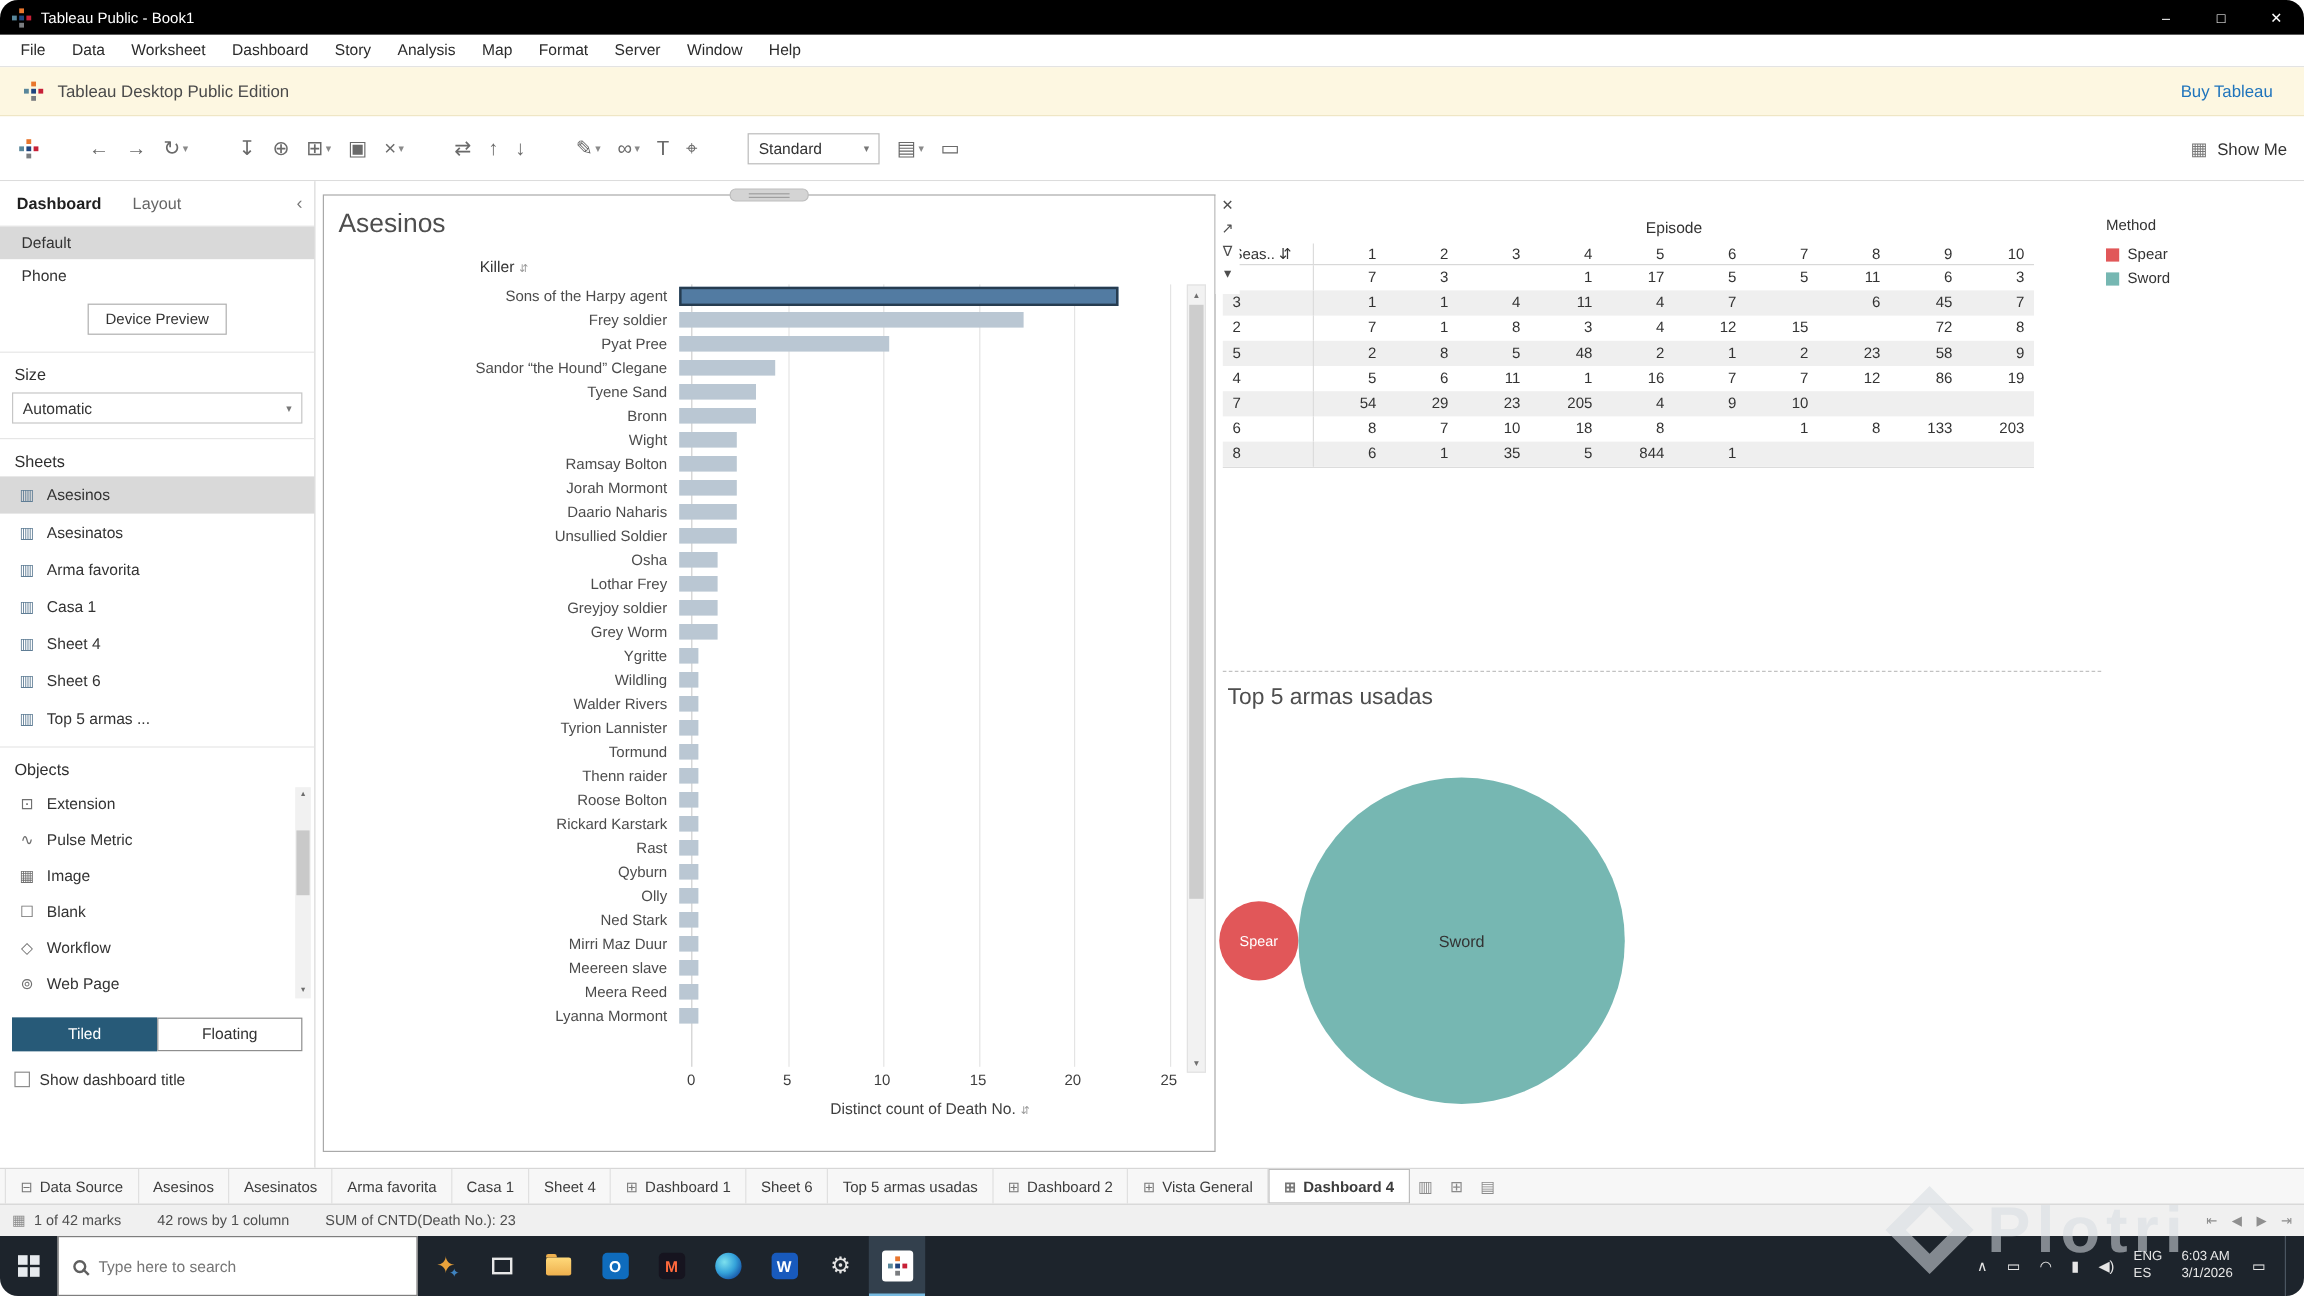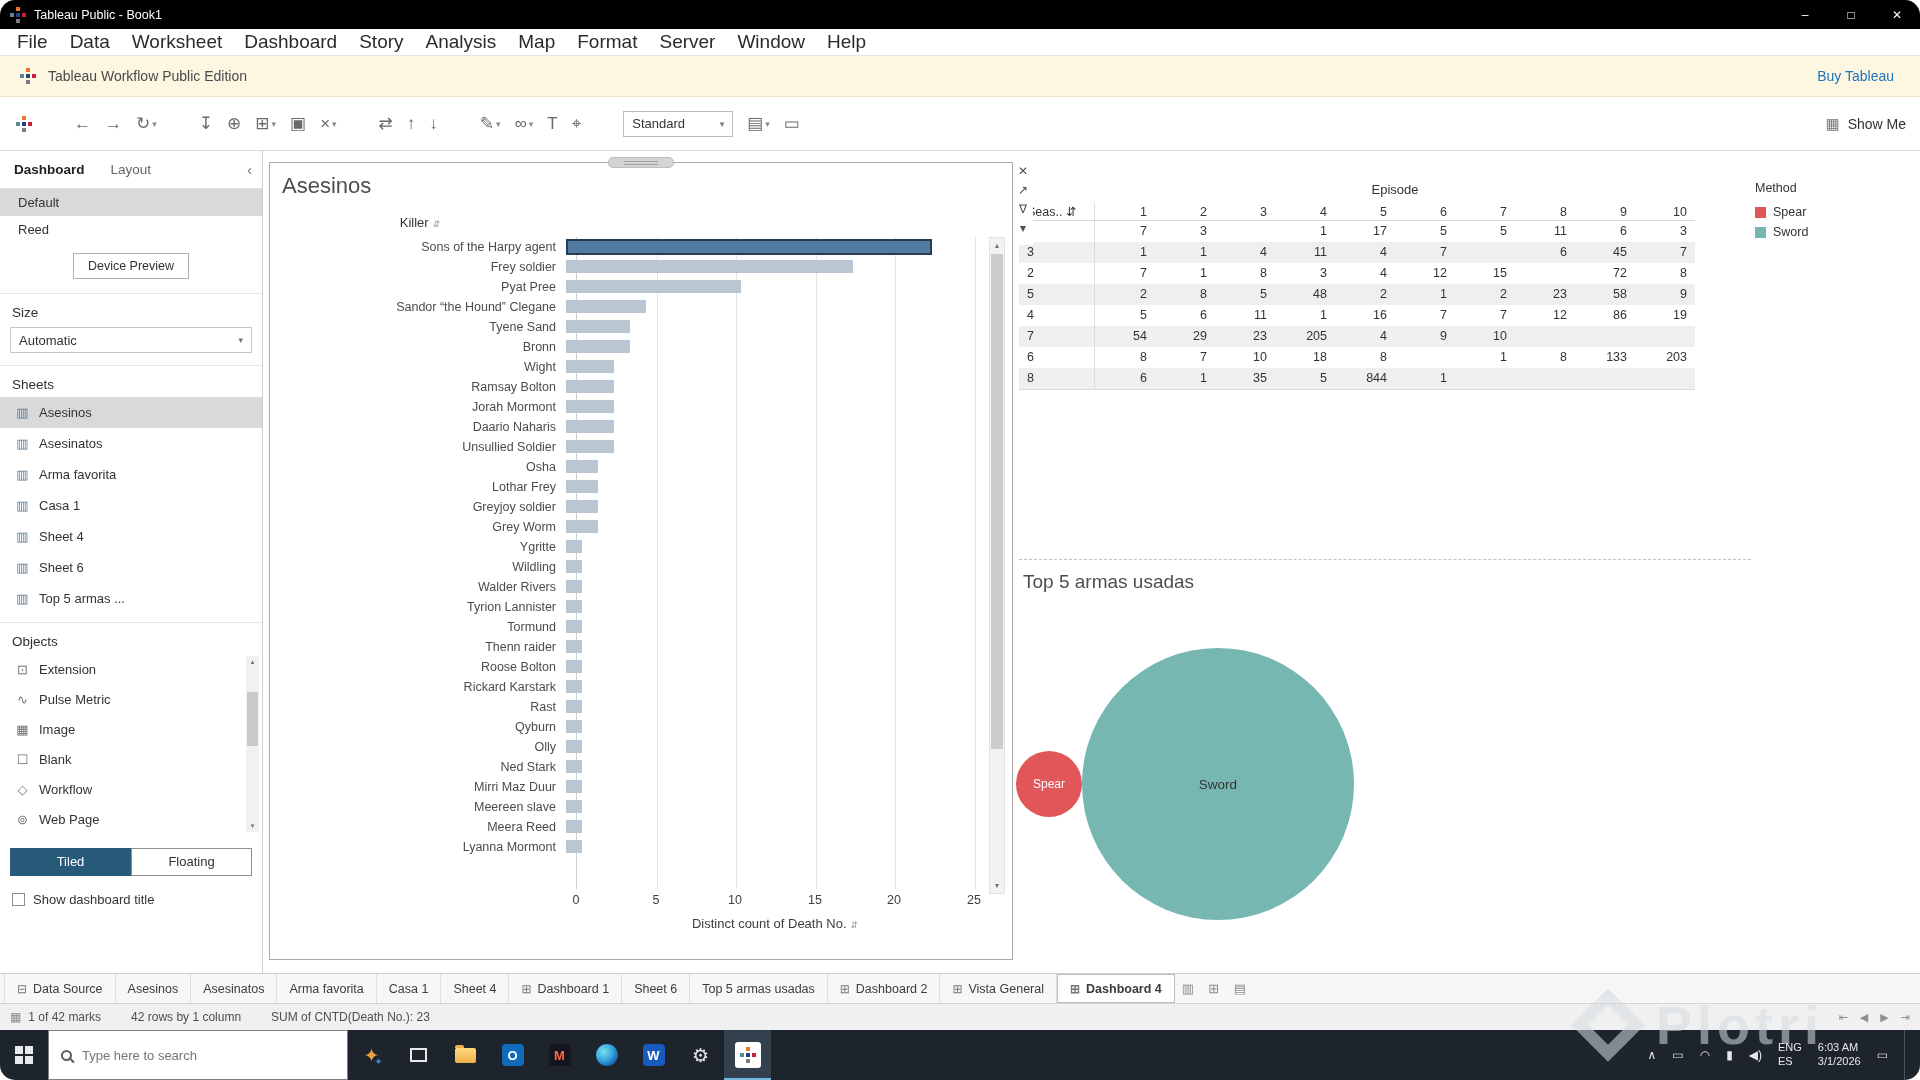--- a/index.html
+++ b/index.html
@@ -15,21 +15,21 @@
   .mini-logo { position:relative; width:16px; height:16px; display:inline-block; flex:0 0 16px; }
   .mini-logo i { position:absolute; width:4px; height:4px; }
   .mini-logo .t1 { top:0;  left:6px;  background:#e8762d; }
   .mini-logo .t2 { top:6px; left:0;   background:#59879b; }
   .mini-logo .t3 { top:6px; left:6px; background:#1f447e; }
   .mini-logo .t4 { top:6px; left:12px;background:#c72037; }
   .mini-logo .t5 { top:12px;left:6px; background:#7a7d80; }
 
   
   .menubar { height:27px; background:#fff; border-bottom:1px solid #e3e3e3; display:flex; align-items:stretch; padding-left:6px; }
-  .menu-item { padding:0 11px; font-size:19px; color:#2b2b2b; line-height:26px; }
+  .menu-item { padding:0 11px; font-size:13px; color:#2b2b2b; line-height:26px; }
 
   
   .banner { height:41px; background:#fdf7e1; border-bottom:1px solid #ece2bf; display:flex; align-items:center; padding:0 26px 0 20px; gap:12px; }
   .banner-msg { font-size:14px; color:#4a4a4a; }
   .buy-link { margin-left:auto; font-size:14px; color:#1f74bc; }
 
   
   .toolbar { height:54px; background:#fff; border-bottom:1px solid #dcdcdc; display:flex; align-items:center; padding:0 14px 0 16px; gap:14px; }
   .ticon { color:#6a6a6a; font-size:17px; display:inline-flex; align-items:center; gap:2px; }
   .ticon .c { font-size:9px; color:#8a8a8a; }
@@ -200,21 +200,21 @@
     </div>
 
   <div class="banner">
     <span class="mini-logo">
         <i class="t1"></i>
         <i class="t2"></i>
         <i class="t3"></i>
         <i class="t4"></i>
         <i class="t5"></i>
       </span>
-    <span class="banner-msg">Tableau Workflow Public Edition</span>
+    <span class="banner-msg">Tableau Desktop Public Edition</span>
     <a class="buy-link">Buy Tableau</a>
   </div>
 
   <div class="toolbar">
     <span class="mini-logo">
         <i class="t1"></i>
         <i class="t2"></i>
         <i class="t3"></i>
         <i class="t4"></i>
         <i class="t5"></i>
@@ -271,21 +271,21 @@
 
   <div class="main">
 
     <aside class="sidebar">
       <div class="side-tabs">
         <span class="side-tab active">Dashboard</span>
         <span class="side-tab">Layout</span>
         <span class="collapse">‹</span>
       </div>
       <div class="device-row selected">Default</div>
-      <div class="device-row">Reed</div>
+      <div class="device-row">Phone</div>
       <button class="preview-btn">Device Preview</button>
       <div class="sep"></div>
       <div class="section-title">Size</div>
       <div class="size-select">
         <span>Automatic</span>
         <span class="c">▾</span>
       </div>
       <div class="sep"></div>
       <div class="section-title">Sheets</div>
       <div>

